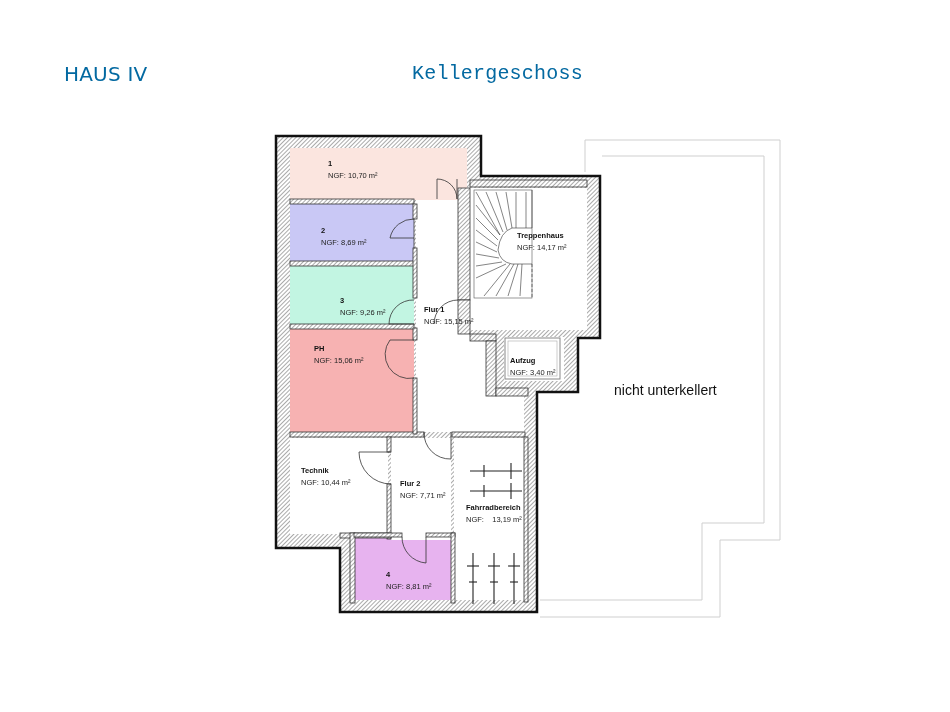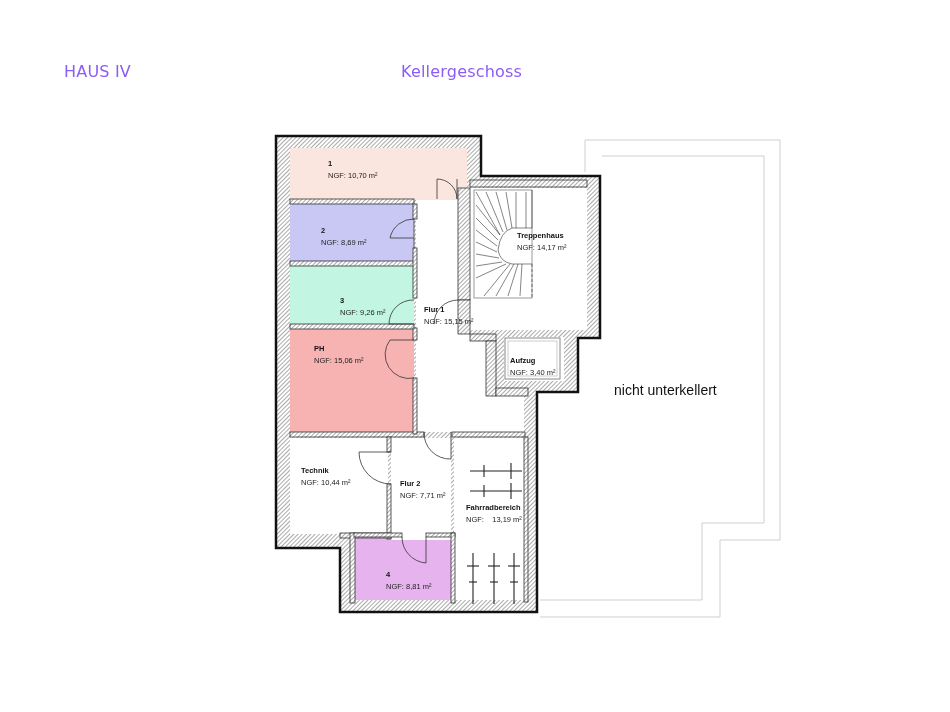--- a/index.html
+++ b/index.html
@@ -1,21 +1,21 @@
 <!DOCTYPE html>
 <html><head>
 <meta charset="utf-8">
 <style>
   html, body { margin: 0; padding: 0; background: #ffffff; }
   body { width: 950px; height: 712px; position: relative; overflow: hidden;
          font-family: "DejaVu Sans", sans-serif; }
-  .hdr { position: absolute; top: 62px; font-size: 16px; color: #8b5cf6;
+  .hdr { position: absolute; top: 62px; font-size: 20px; color: #0369a1;
          font-family: "DejaVu Sans", sans-serif; letter-spacing: 0.2px; }
   #hdr-left { left: 64px; }
-  #hdr-center { left: 401px; }
+  #hdr-center { left: 412px; font-family: Liberation Mono, monospace; }
   svg { position: absolute; left: 0; top: 0; }
   .lbl { font-family: "Liberation Sans", sans-serif; font-size: 7.5px; fill: #222; }
   .lbl-b { font-family: "Liberation Sans", sans-serif; font-size: 7.5px; fill: #111; font-weight: bold; }
   .big { font-family: "Liberation Sans", sans-serif; font-size: 14px; fill: #111; }
 </style>
 </head>
 <body>
 
 <div id="hdr-left" class="hdr">HAUS IV</div>
 <div id="hdr-center" class="hdr">Kellergeschoss</div>

